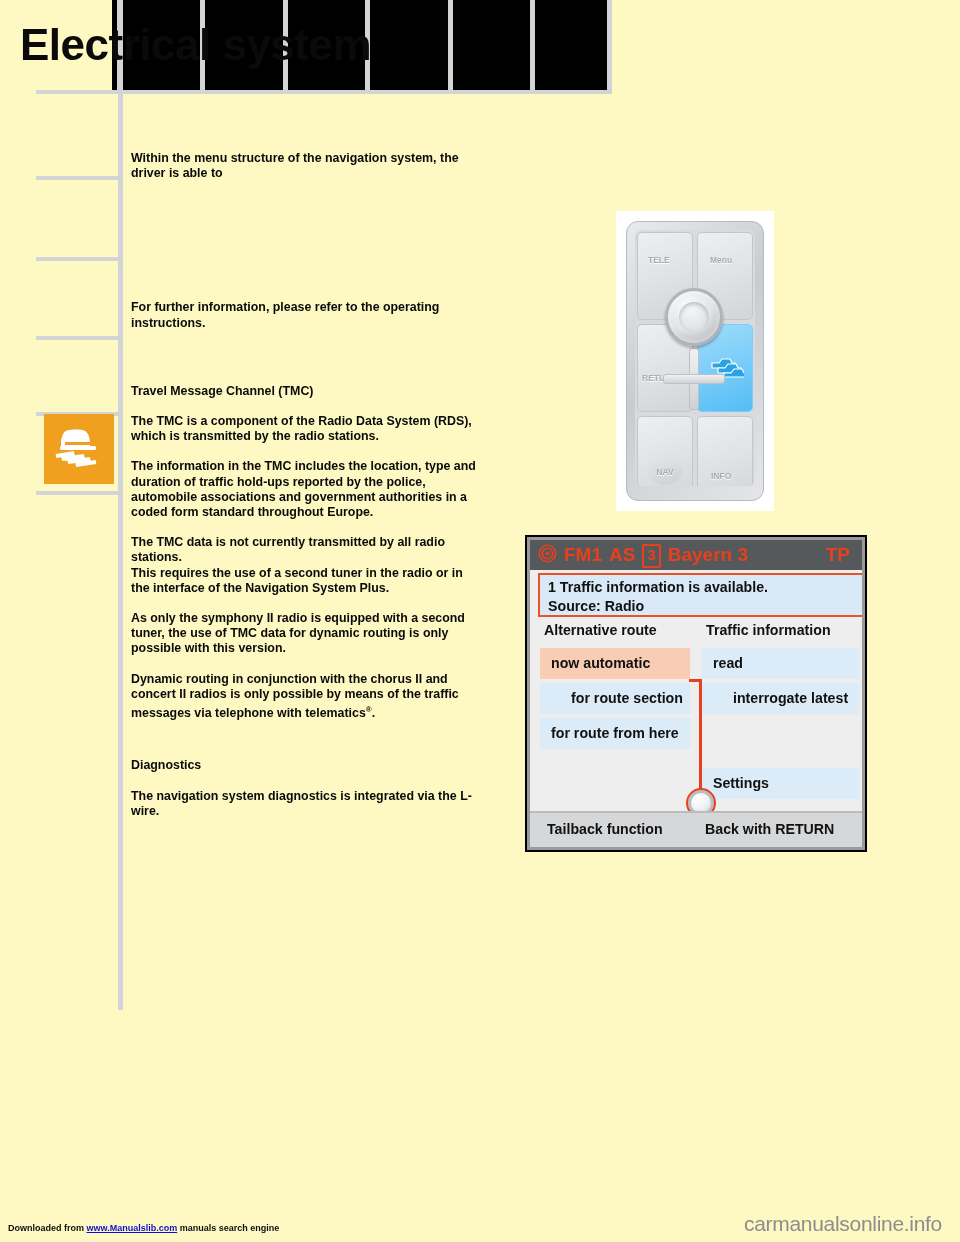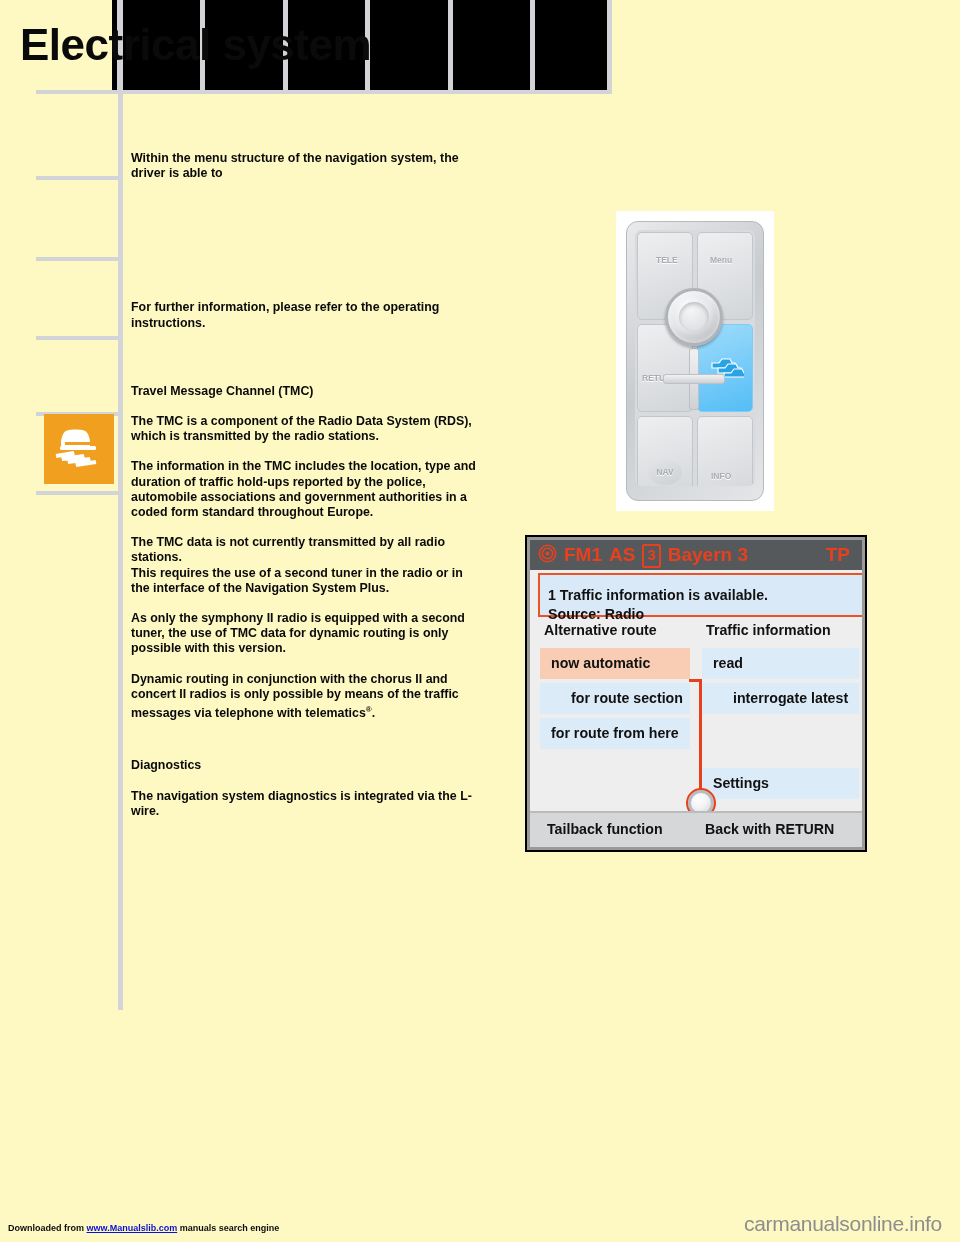--- a/index.html
+++ b/index.html
@@ -141,21 +141,21 @@
   }
   .btn-q span { position: absolute; }
   .btn-tele   { left: 2px;  top: 2px;   width: 56px; height: 88px; }
   .btn-menu   { left: 62px; top: 2px;   width: 56px; height: 88px; }
   .btn-return { left: 2px;  top: 94px;  width: 56px; height: 88px; }
   .btn-jam    { left: 62px; top: 94px;  width: 56px; height: 88px;
                 background: linear-gradient(160deg,#9fdcfb,#54bdf6);
                 border-color: #7ccdf8; }
   .btn-nav    { left: 2px;  top: 186px; width: 56px; height: 88px; }
   .btn-info   { left: 62px; top: 186px; width: 56px; height: 88px; }
-  .lbl-tele   { left: 10px; top: 22px; margin-left: 8px; }
+  .lbl-tele   { left: 10px; top: 22px; }
   .lbl-menu   { left: 12px; top: 22px; }
   .lbl-return { left: 4px;  top: 48px; }
   .lbl-info   { left: 13px; top: 54px; }
   .nav-circle {
     position: absolute;
     left: 10px; top: 42px;
     width: 34px; height: 26px;
     border-radius: 50%;
     background: linear-gradient(160deg,#e3e5e8,#cdd0d4);
     color: #a9adb2;
@@ -239,21 +239,21 @@
     font-size: 15px;
     line-height: 18px;
   }
   .msg-box {
     position: absolute;
     left: 8px; top: 33px;
     width: 380px; height: 44px;
     background: #d9e9f7;
     border: 2px solid #ea5326;
     box-sizing: border-box;
-    padding: 11px 8px;
+    padding: 3px 8px;
     font-size: 14.2px;
     font-weight: bold;
     line-height: 18.5px;
     color: #111111;
   }
   .col-head {
     position: absolute;
     top: 82px;
     font-size: 14.2px;
     font-weight: bold;

